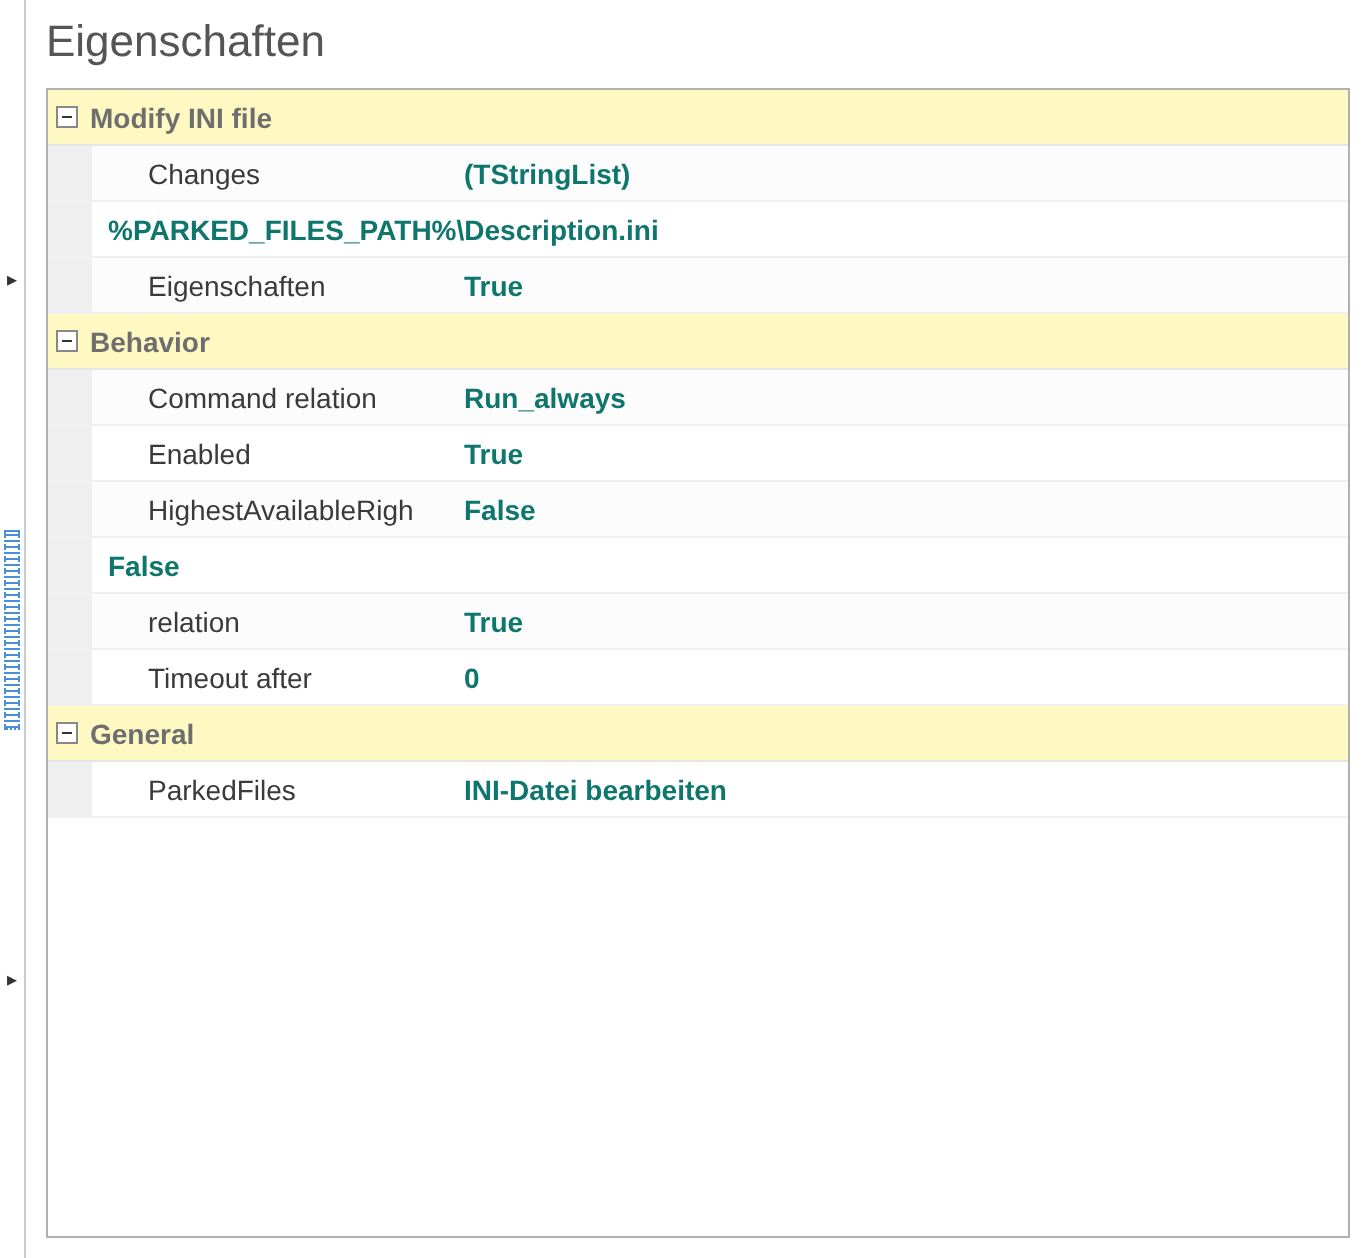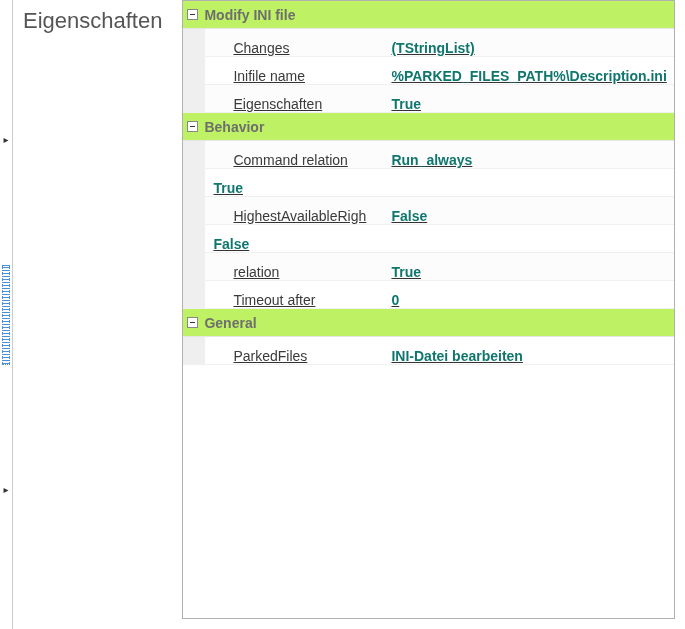--- a/index.html
+++ b/index.html
@@ -41,40 +41,40 @@
       display: flex;
       align-items: center;
       justify-content: center;
       font-size: 10px;
       color: #333;
       cursor: pointer;
     }
     .panel {
       flex: 1;
       display: flex;
-      flex-direction: row;
+      flex-direction: column;
       height: 100%;
     }
     .panel-title {
       font-size: 22px;
       font-weight: 300;
       color: #555;
       padding: 8px 10px 10px 10px;
     }
     .grid-container {
       margin: 0 10px 10px 10px;
       border: 1px solid #b0b0b0;
       flex: 1;
       overflow: hidden;
       background: #fff;
     }
     .category-row {
       display: flex;
       align-items: center;
-      background: #bef264;
+      background: #fef9c3;
       height: 28px;
       border-bottom: 1px solid #e5e5e5;
       font-weight: bold;
       color: #6e6e6e;
       font-size: 14px;
     }
     .expander {
       width: 11px;
       height: 11px;
       border: 1px solid #888;
@@ -86,24 +86,23 @@
     }
     .expander::before {
       content: "";
       position: absolute;
       left: 2px; right: 2px; top: 4px;
       height: 1px;
       background: #333;
     }
     .property-row {
       display: flex;
-      align-items: flex-end;
+      align-items: center;
       height: 28px;
       border-bottom: 1px solid #f0f0f0;
-      text-decoration: underline;
     }
     .property-row:nth-child(even) {
       background: #fcfcfc;
     }
     .gutter-cell {
       width: 22px;
       flex: none;
       height: 100%;
       background: #efefef;
     }
@@ -142,40 +141,40 @@
       <div class="expander"></div>
       <span>Modify INI file</span>
     </div>
     <div class="property-row">
       <div class="gutter-cell"></div>
       <div class="prop-name">Changes</div>
       <div class="prop-value">(TStringList)</div>
     </div>
     <div class="property-row">
       <div class="gutter-cell"></div>
-      <div class="prop-name">Inifile name</div>
       <div class="prop-value">%PARKED_FILES_PATH%\Description.ini</div>
     </div>
     <div class="property-row">
       <div class="gutter-cell"></div>
       <div class="prop-name">Eigenschaften</div>
       <div class="prop-value">True</div>
     </div>
 
     <div class="category-row">
       <div class="expander"></div>
       <span>Behavior</span>
     </div>
     <div class="property-row">
       <div class="gutter-cell"></div>
       <div class="prop-name">Command relation</div>
       <div class="prop-value">Run_always</div>
     </div>
     <div class="property-row">
       <div class="gutter-cell"></div>
+      <div class="prop-name">Enabled</div>
       <div class="prop-value">True</div>
     </div>
     <div class="property-row">
       <div class="gutter-cell"></div>
       <div class="prop-name">HighestAvailableRigh</div>
       <div class="prop-value">False</div>
     </div>
     <div class="property-row">
       <div class="gutter-cell"></div>
       <div class="prop-value">False</div>

